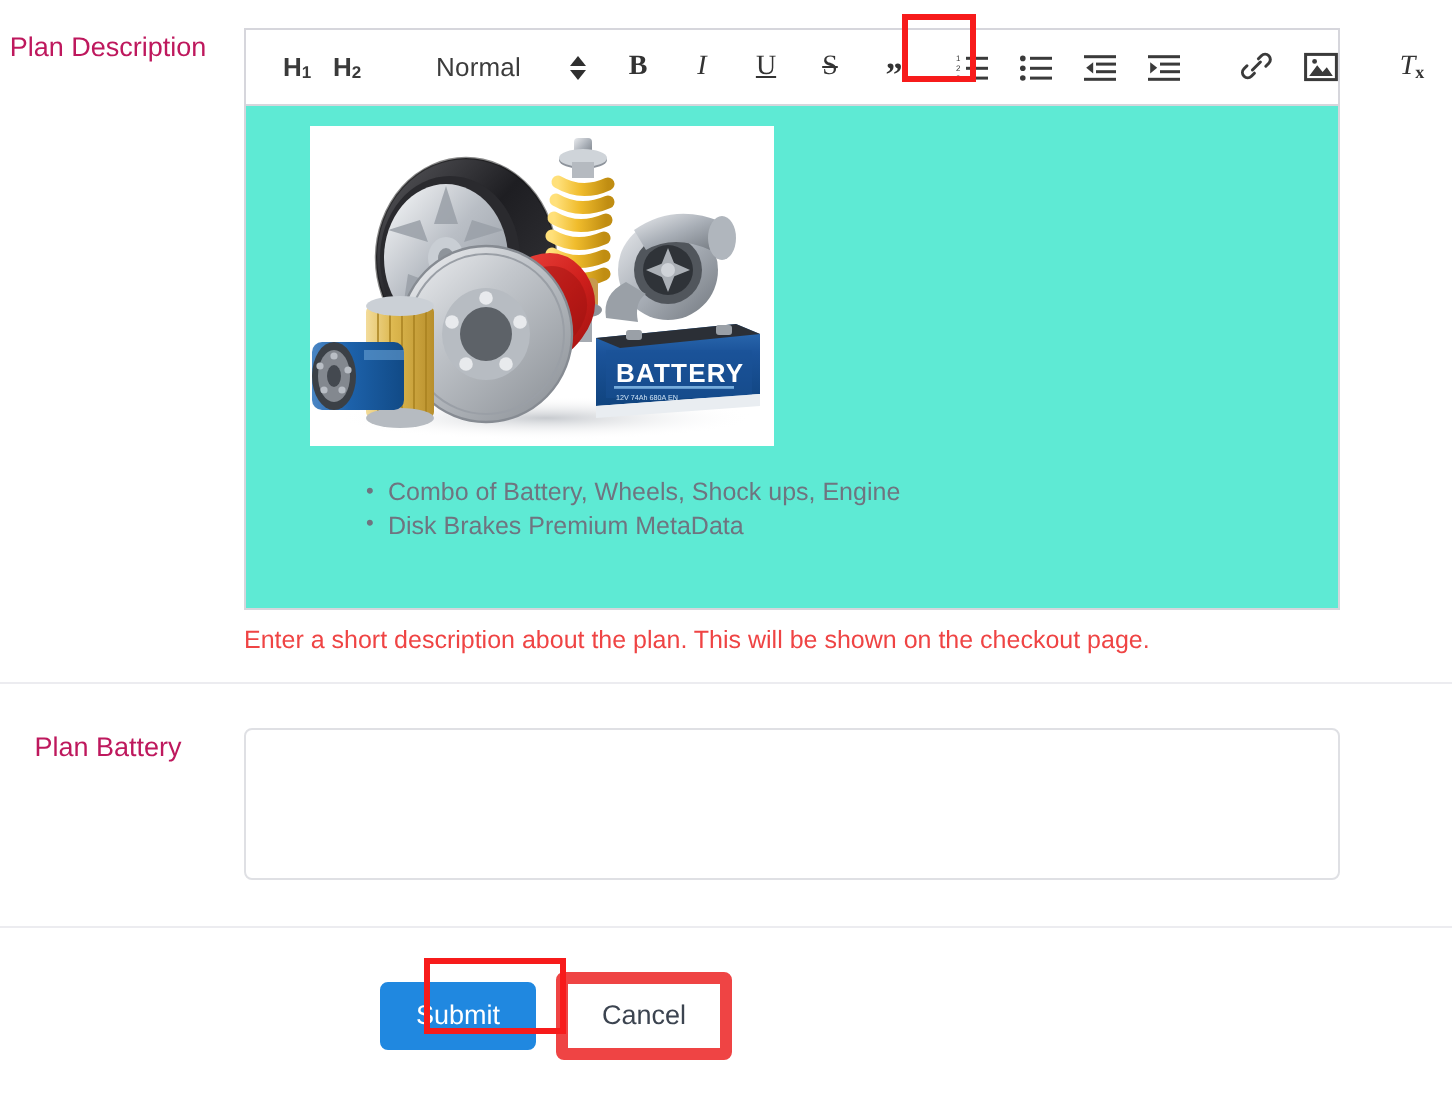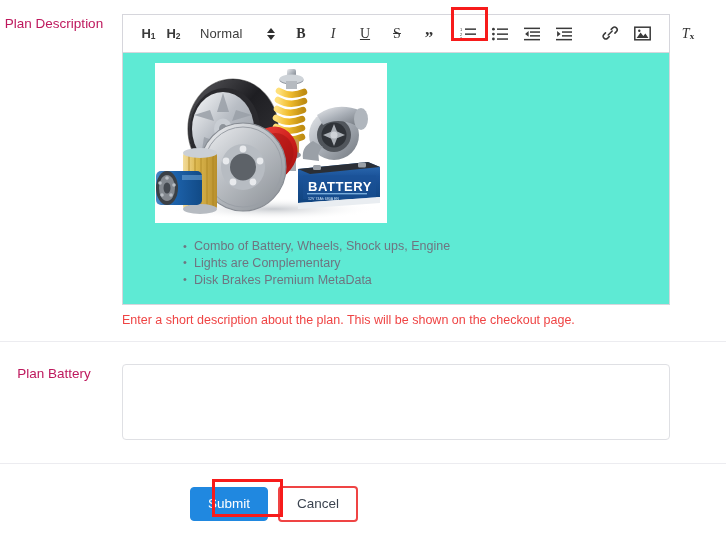--- a/index.html
+++ b/index.html
@@ -96,21 +96,21 @@
     position: relative;
     top: 2px;
     left: 0px;
   }
 
   
   .size-picker {
     display: flex;
     align-items: center;
     height: 26px;
-    margin-left: 14px;
+    margin-left: 32px;
     cursor: pointer;
   }
   .size-picker .sp-label {
     font-size: 13px;
     color: #3c3c3c;
     letter-spacing: .1px;
   }
   .size-picker .sp-arrows {
     margin-left: 24px;
     display: flex;
@@ -230,21 +230,21 @@
     border: 1px solid transparent;
   }
   .btn-primary {
     background: #2088e0;
     color: #ffffff;
     border-color: #2088e0;
   }
   .btn-default {
     background: #ffffff;
     color: #3c4450;
-    border: 2px solid #ef4444;
+    border: 6px solid #ef4444;
   }
 
   .stack { position: relative; }
 </style>
 </head>
 <body>
 
 <div class="form-row stack" id="desc-row">
   <div class="row-label">Plan Description</div>
   <div class="row-field">
@@ -547,21 +547,20 @@
                   <circle cx="7" cy="132" r="1.8"></circle>
                 <circle cx="5" cy="120" r="1.8"></circle>
               </g>
               <rect x="27" y="112" width="20" height="5" fill="#6fa8d8" opacity="0.55"></rect>
             </g>
           </svg>
         </div>
 
         <ul class="bullets">
           <li>Combo of Battery, Wheels, Shock ups, Engine</li>
-          <li>Lights are Complementary</li>
           <li>Disk Brakes Premium MetaData</li>
         </ul>
       </div>
     </div>
 
     <div class="help-text">Enter a short description about the plan. This will be shown on the checkout page.</div>
   </div>
 
   <div class="red-box" style="left:451px; top:7px; width:37px; height:34px;"></div>
 </div>

